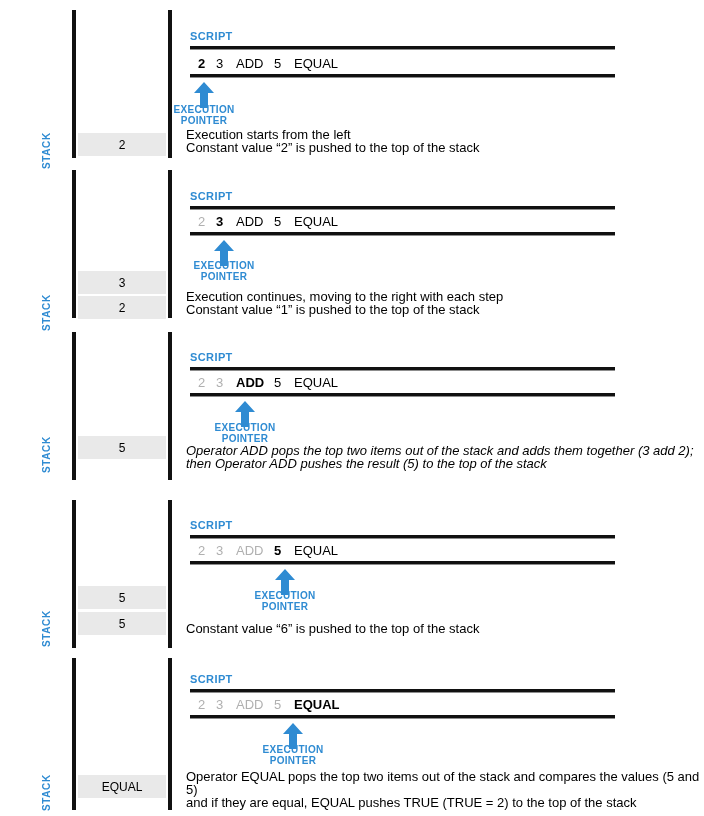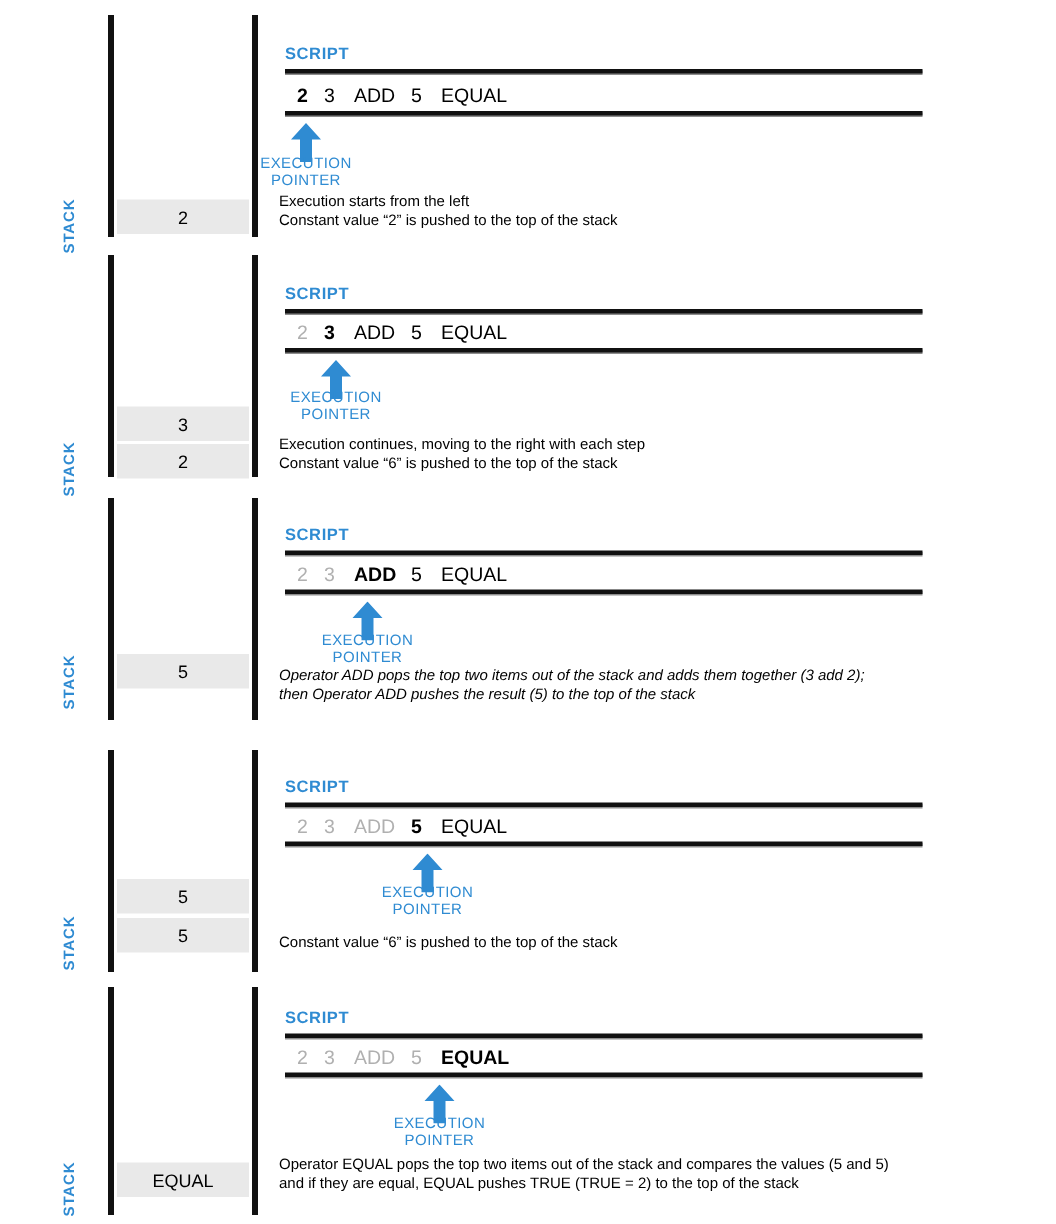--- a/index.html
+++ b/index.html
@@ -103,31 +103,31 @@
     position: absolute;
     width: 22px;
     height: 26px;
   }
   .arrow svg { display: block; }
 
   .ptr-text {
     position: absolute;
     color: #2f8bd2;
     font-size: 10px;
-    font-weight: normal;
+    font-weight: bold;
     line-height: 11px;
     letter-spacing: 0.3px;
     white-space: nowrap;
     text-align: center;
   }
 
   .caption {
     position: absolute;
     left: 186px;
-    font-size: 10px;
+    font-size: 13px;
     line-height: 13px;
     color: #000000;
     white-space: pre-line;
   }
 </style>
 </head>
 <body>
 
 <div id="page">
     <div class="step" style="top: 0px;">
@@ -160,21 +160,21 @@
       <div class="rule" style="top: 232px;"></div>
       <div class="script-line" style="top: 214px; position: absolute; width: 400px; height: 16px;"><span class="tok dim" style="position: absolute; left: 0px;">2</span><span class="tok active" style="position: absolute; left: 18px;">3</span><span class="tok idle" style="position: absolute; left: 38px;">ADD</span><span class="tok idle" style="position: absolute; left: 76px;">5</span><span class="tok idle" style="position: absolute; left: 96px;">EQUAL</span></div>
       <div class="arrow" style="top: 240px; left: 213px;">
         <svg width="22" height="26" viewBox="0 0 22 26">
           <polygon points="11,0 21,11 15,11 15,26 7,26 7,11 1,11" fill="#2f8bd2"></polygon>
         </svg>
       </div>
       <div class="ptr-text" style="top: 260px; left: 164px; width: 120px; white-space: pre-line;">EXECUTION
 POINTER</div>
       <div class="caption" style="top: 290px;">Execution continues, moving to the right with each step
-Constant value “6” is pushed to the top of the stack</div>
+Constant value “1” is pushed to the top of the stack</div>
     </div>
     <div class="step" style="top: 0px;">
       <div class="vrule vrule-left" style="top: 332px; height: 148px;"></div>
       <div class="vrule vrule-right" style="top: 332px; height: 148px;"></div>
       <div class="stack-label" style="top: 462px;">STACK</div>
       <div class="stack-cell" style="top: 436px;">5</div>
       <div class="script-label" style="top: 351px;">SCRIPT</div>
       <div class="rule" style="top: 367px;"></div>
       <div class="rule" style="top: 393px;"></div>
       <div class="script-line" style="top: 375px; position: absolute; width: 400px; height: 16px;"><span class="tok dim" style="position: absolute; left: 0px;">2</span><span class="tok dim" style="position: absolute; left: 18px;">3</span><span class="tok active" style="position: absolute; left: 38px;">ADD</span><span class="tok idle" style="position: absolute; left: 76px;">5</span><span class="tok idle" style="position: absolute; left: 96px;">EQUAL</span></div>

